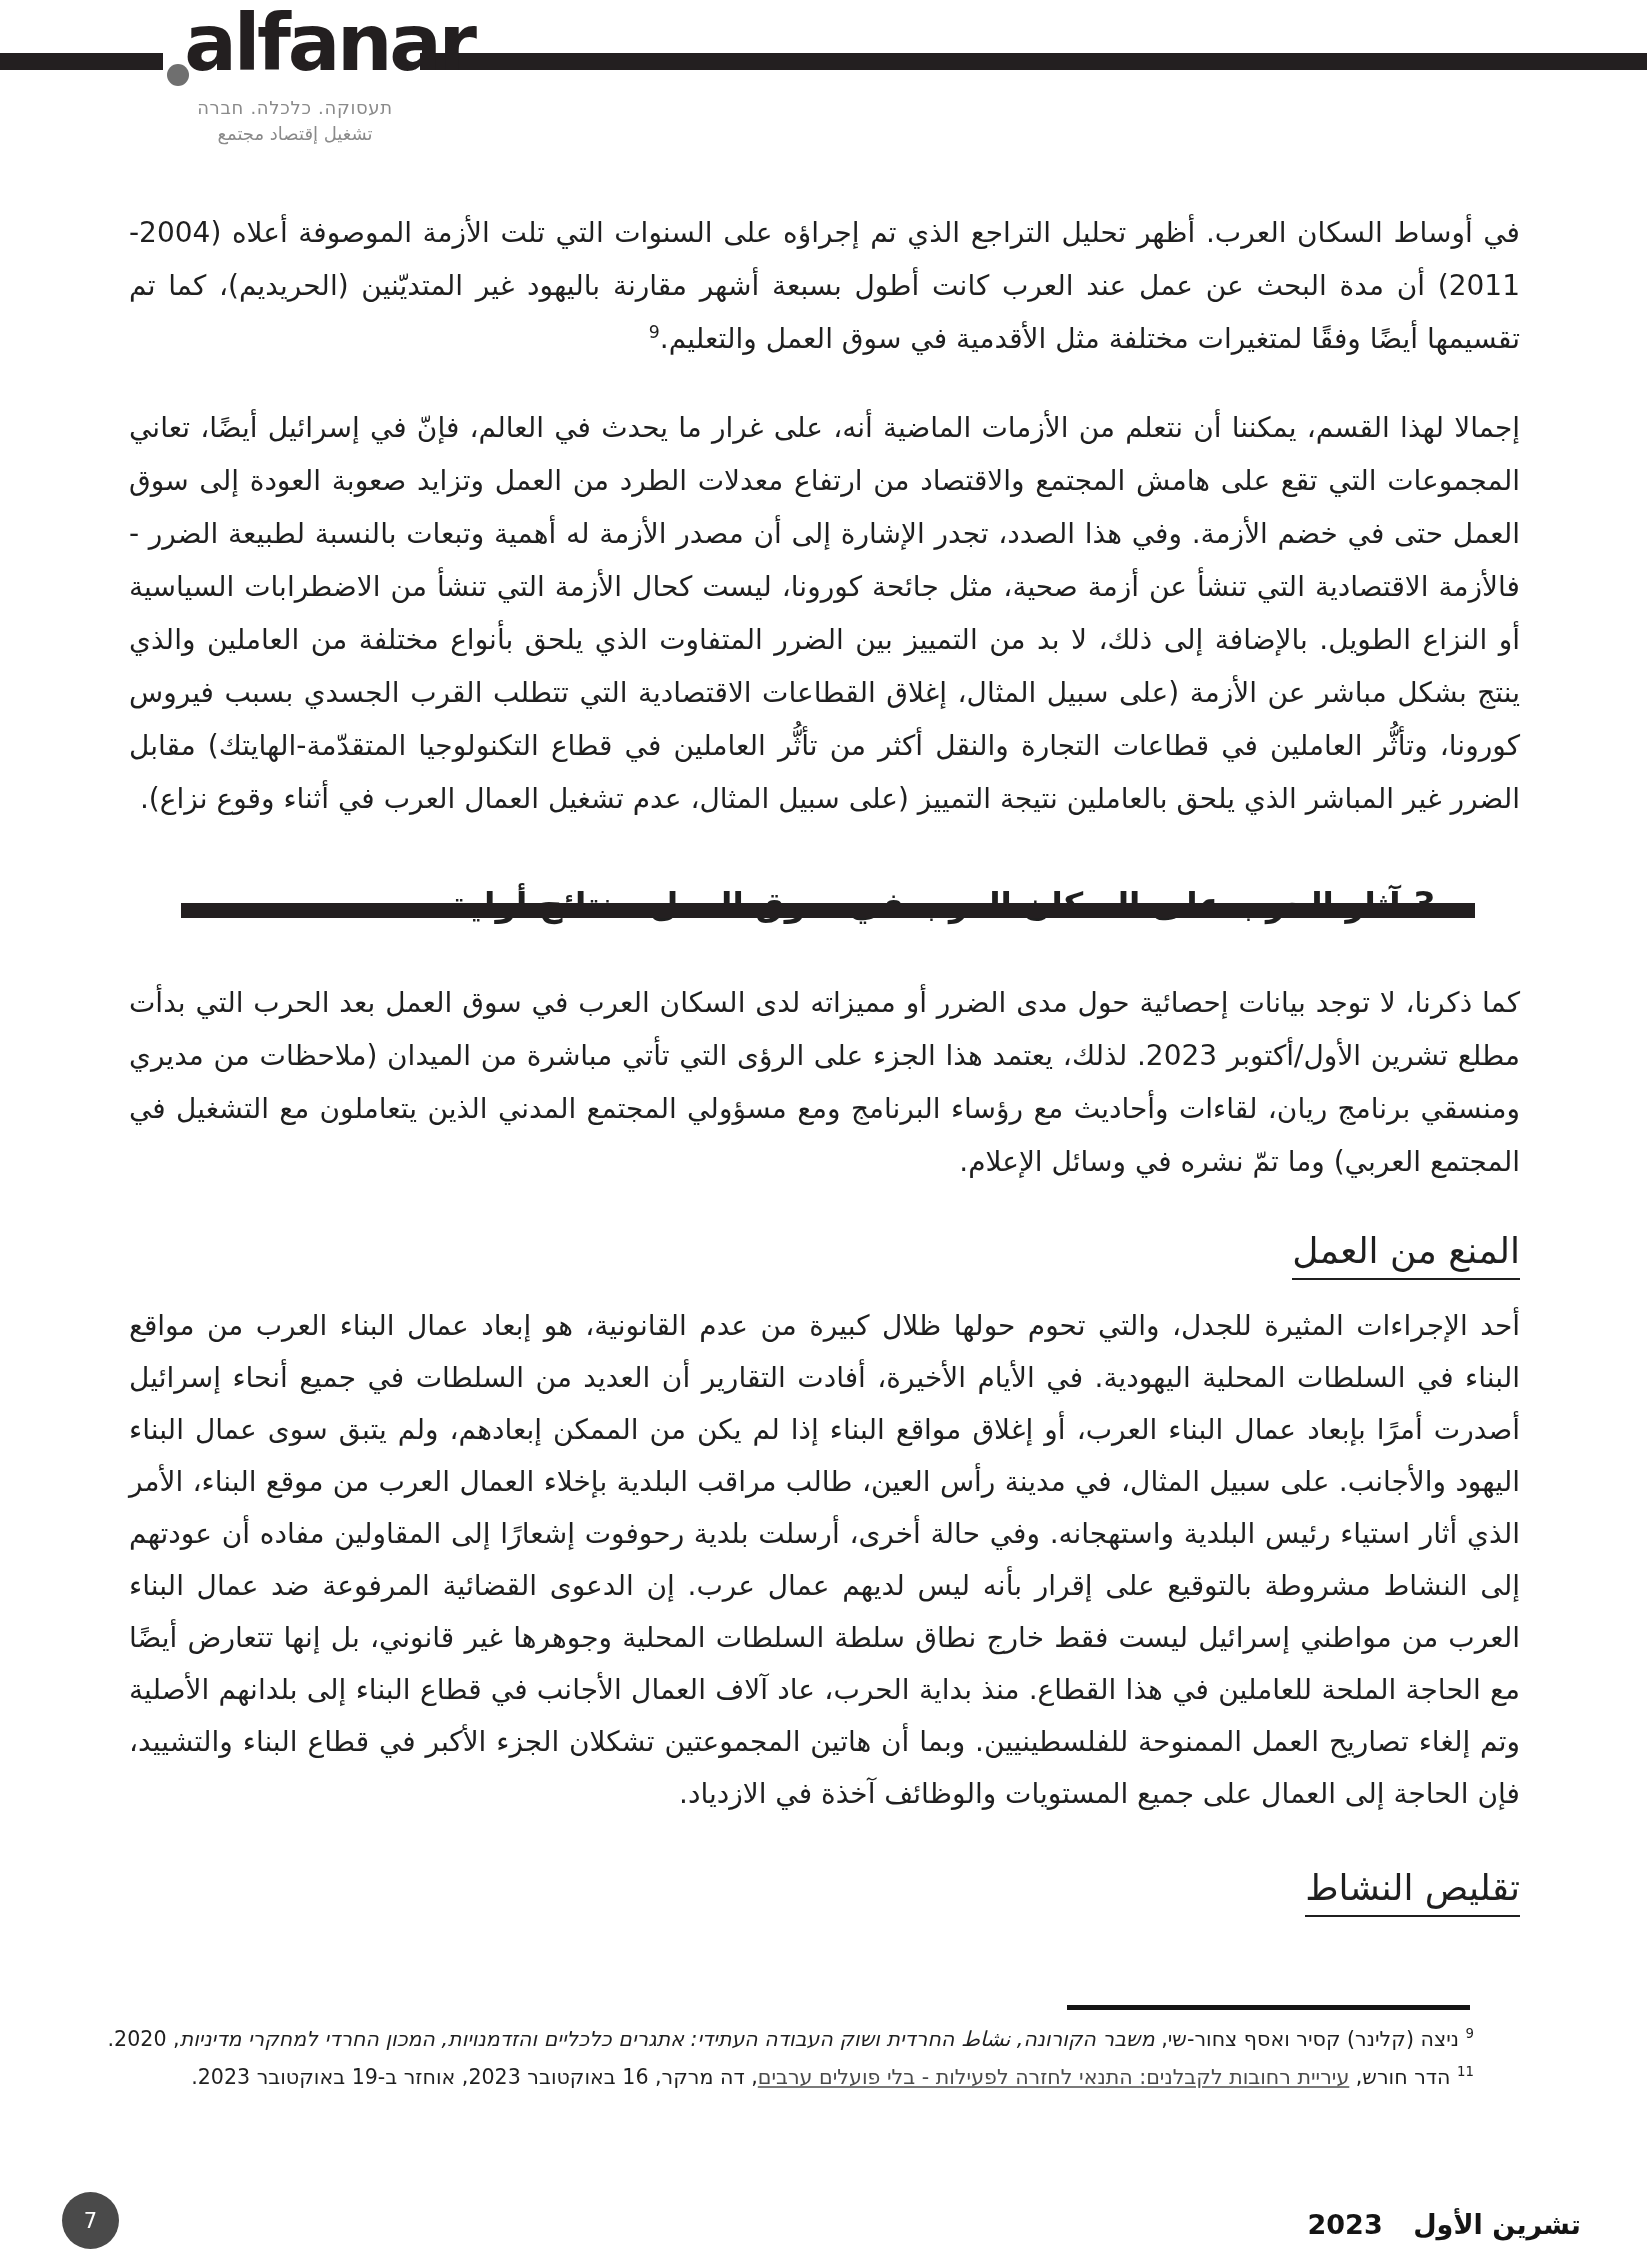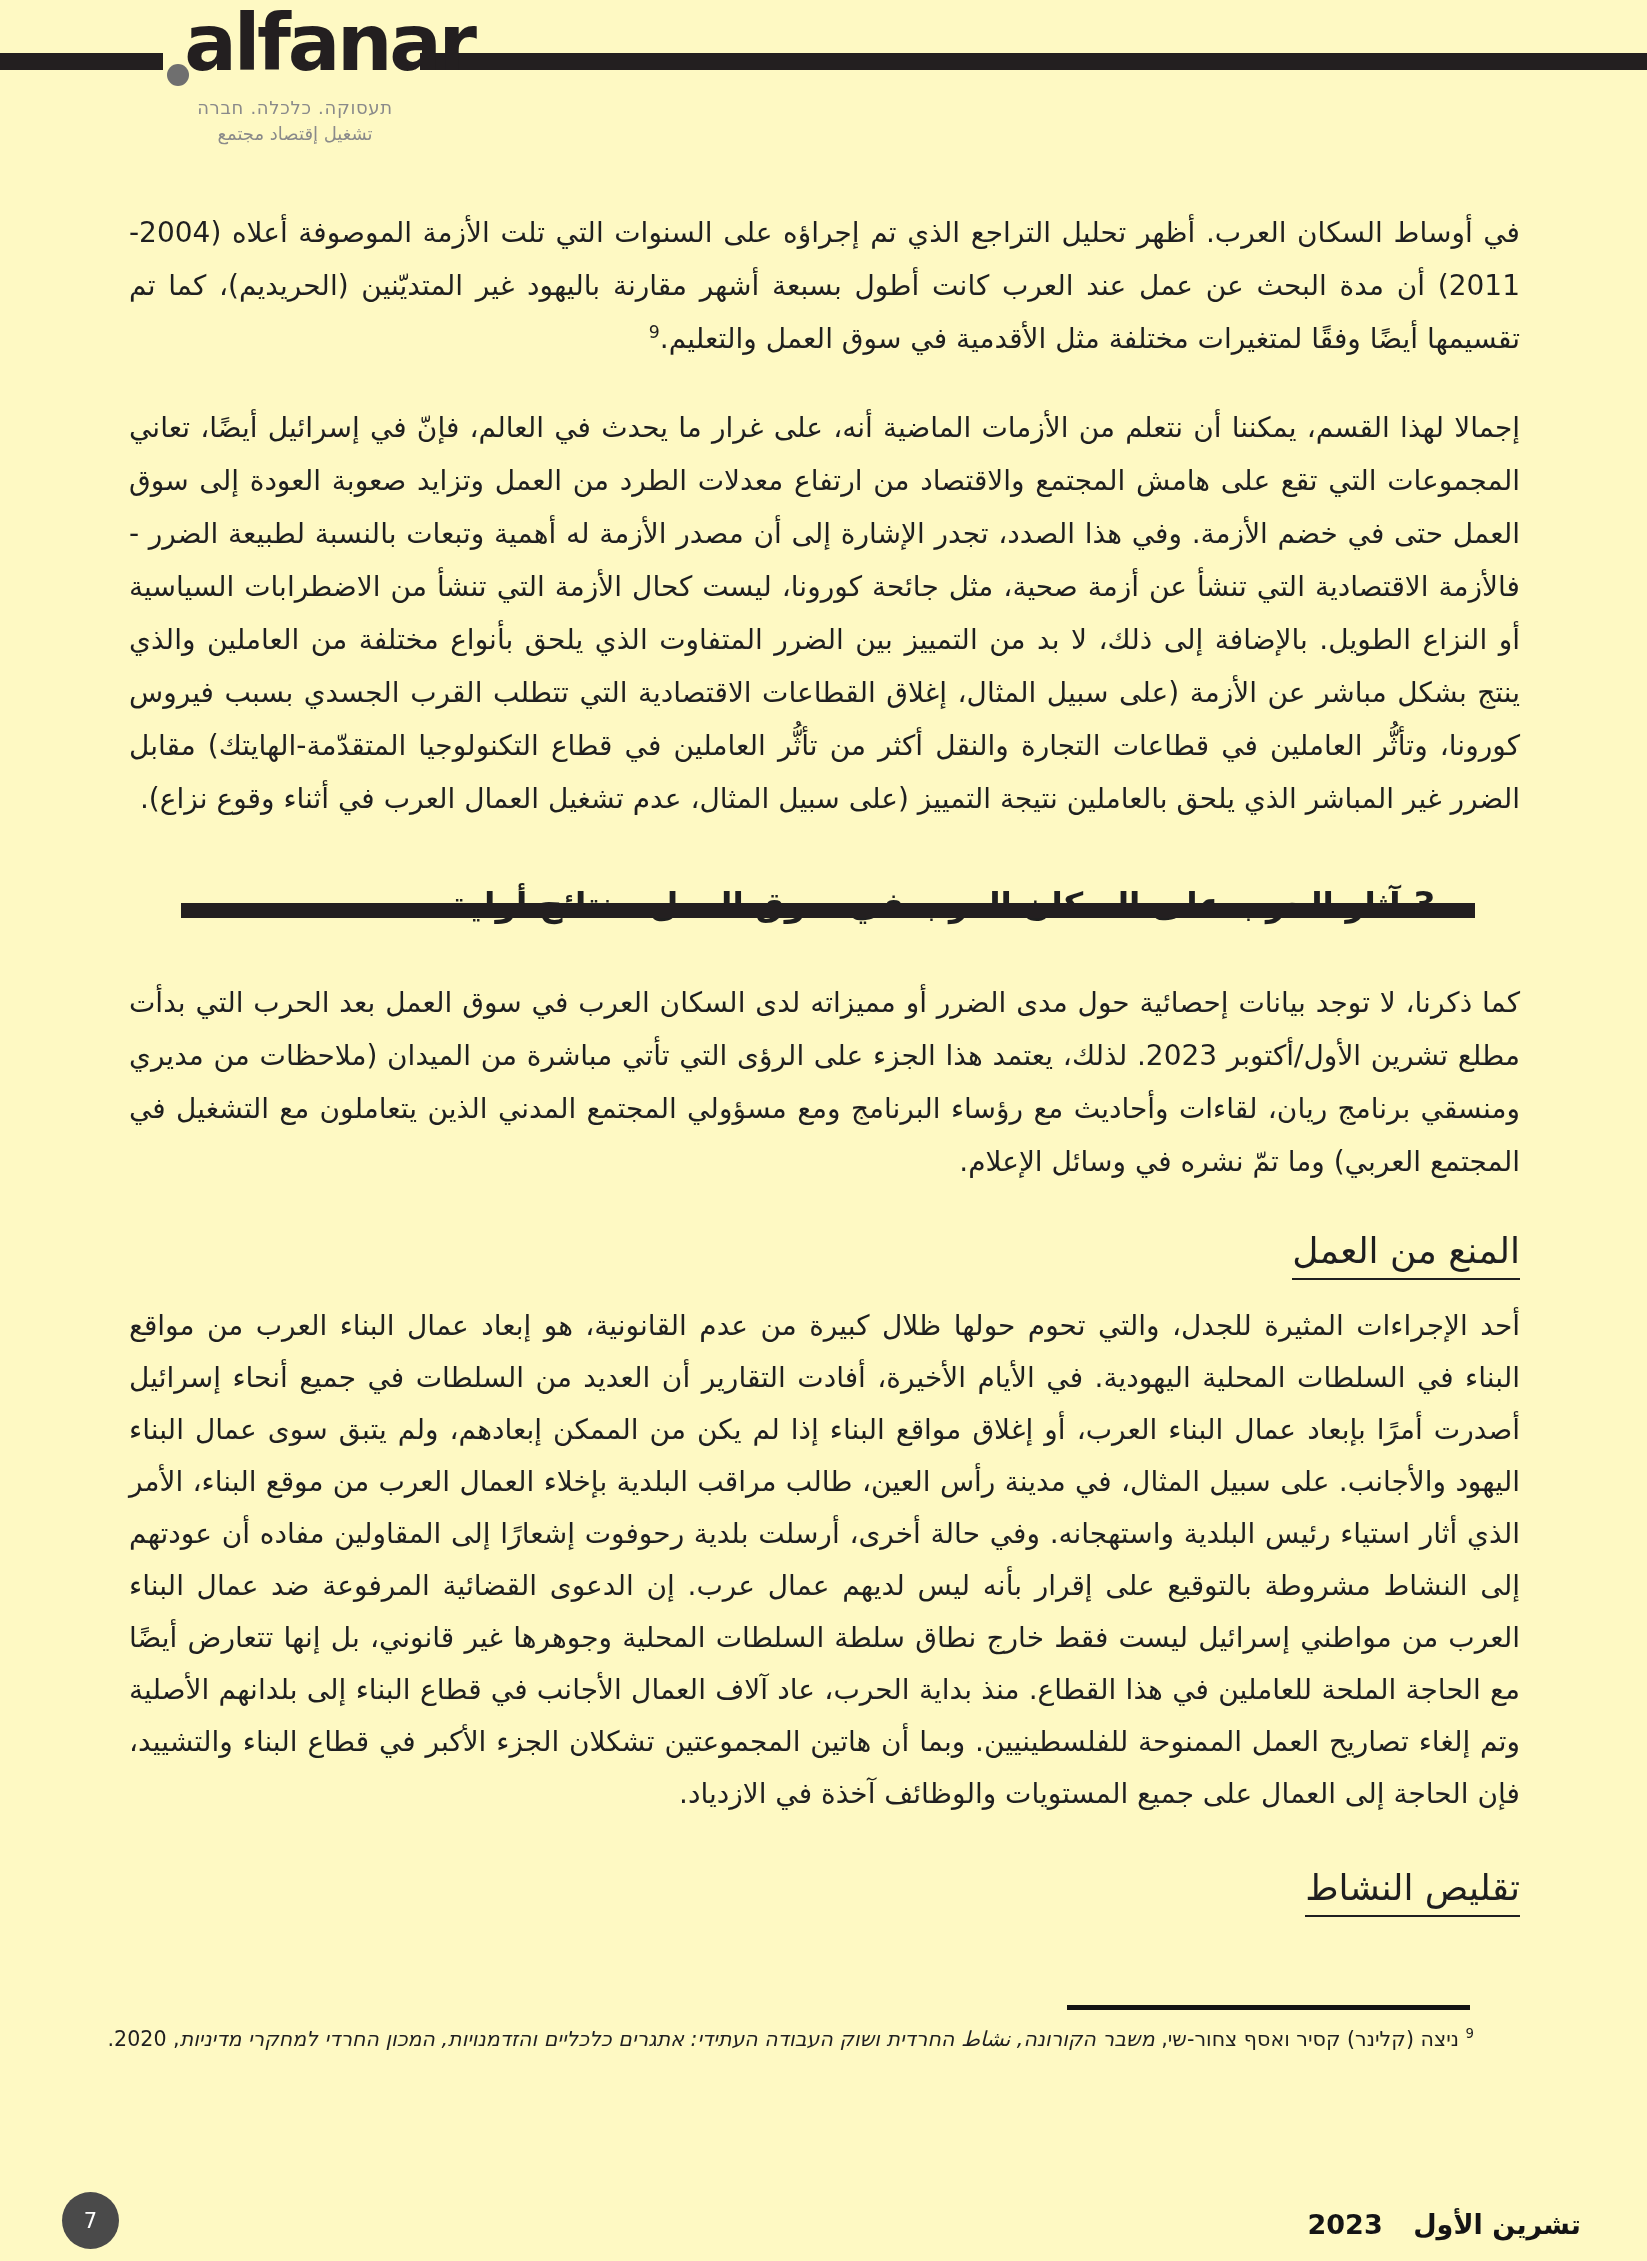--- a/index.html
+++ b/index.html
@@ -1,19 +1,19 @@
 <!DOCTYPE html>
 <html lang="ar" style="font-size:10.6px"><head>
 <meta charset="utf-8">
 <style>
   html,body{margin:0;padding:0;background:#e8e8e8;}
   .page{
     position:relative;
     width:1647px;height:2261px;
-    background:#fef9c3;
+    background:#ffffff;
     font-family:"DejaVu Sans", sans-serif;
     direction:rtl;
     overflow:hidden;
     margin:0 auto;
   }
   
   .bar{position:absolute;top:53px;height:17.3px;background:#231f20;}
   .bar-left{left:0;width:163px;}
   .bar-right{left:420px;right:0;}
   .logo{position:absolute;left:167px;top:2.7px;direction:ltr;}
@@ -99,20 +99,21 @@
   <h3 class="subheading" id="subheading1"><span>المنع من العمل</span></h3>
 
   <p class="para" id="para4">أحد الإجراءات المثيرة للجدل، والتي تحوم حولها ظلال كبيرة من عدم القانونية، هو إبعاد عمال البناء العرب من مواقع البناء في السلطات المحلية اليهودية. في الأيام الأخيرة، أفادت التقارير أن العديد من السلطات في جميع أنحاء إسرائيل أصدرت أمرًا بإبعاد عمال البناء العرب، أو إغلاق مواقع البناء إذا لم يكن من الممكن إبعادهم، ولم يتبق سوى عمال البناء اليهود والأجانب. على سبيل المثال، في مدينة رأس العين، طالب مراقب البلدية بإخلاء العمال العرب من موقع البناء، الأمر الذي أثار استياء رئيس البلدية واستهجانه.  وفي حالة أخرى، أرسلت بلدية رحوفوت إشعارًا إلى المقاولين مفاده أن عودتهم إلى النشاط مشروطة بالتوقيع على إقرار بأنه ليس لديهم عمال عرب.  إن الدعوى القضائية المرفوعة ضد عمال البناء العرب من مواطني إسرائيل ليست فقط خارج نطاق سلطة السلطات المحلية وجوهرها غير قانوني، بل إنها تتعارض أيضًا مع الحاجة الملحة للعاملين في هذا القطاع. منذ بداية الحرب، عاد آلاف العمال الأجانب في قطاع البناء إلى بلدانهم الأصلية وتم إلغاء تصاريح العمل الممنوحة للفلسطينيين. وبما أن هاتين المجموعتين تشكلان الجزء الأكبر في قطاع البناء والتشييد، فإن الحاجة إلى العمال على جميع المستويات والوظائف آخذة في الازدياد.</p>
 
   <h3 class="subheading" id="subheading2"><span>تقليص النشاط</span></h3>
 
 
   <div class="fn-sep"></div>
   <div class="footnotes">
     <div class="footnote"><sup>9</sup> <span>ניצה (קלינר) קסיר ואסף צחור-שי, </span><span class="fn-em">משבר הקורונה, نشاط החרדית ושוק העבודה העתידי: אתגרים כלכליים והזדמנויות, המכון החרדי למחקרי מדיניות</span><span>, 2020.</span></div>
+    <div class="footnote"><sup>11</sup> <span>הדר חורש, </span><span class="fn-link">עיריית רחובות לקבלנים: התנאי לחזרה לפעילות - בלי פועלים ערבים</span><span>, דה מרקר, 16 באוקטובר 2023, אוחזר ב-19 באוקטובר 2023.</span></div>
   </div>
 
   <div class="page-circle">
       <span>7</span>
     </div>
   <div class="footer-date">
     <span>تشرين الأول</span>
     <span>2023</span>
   </div>
 

